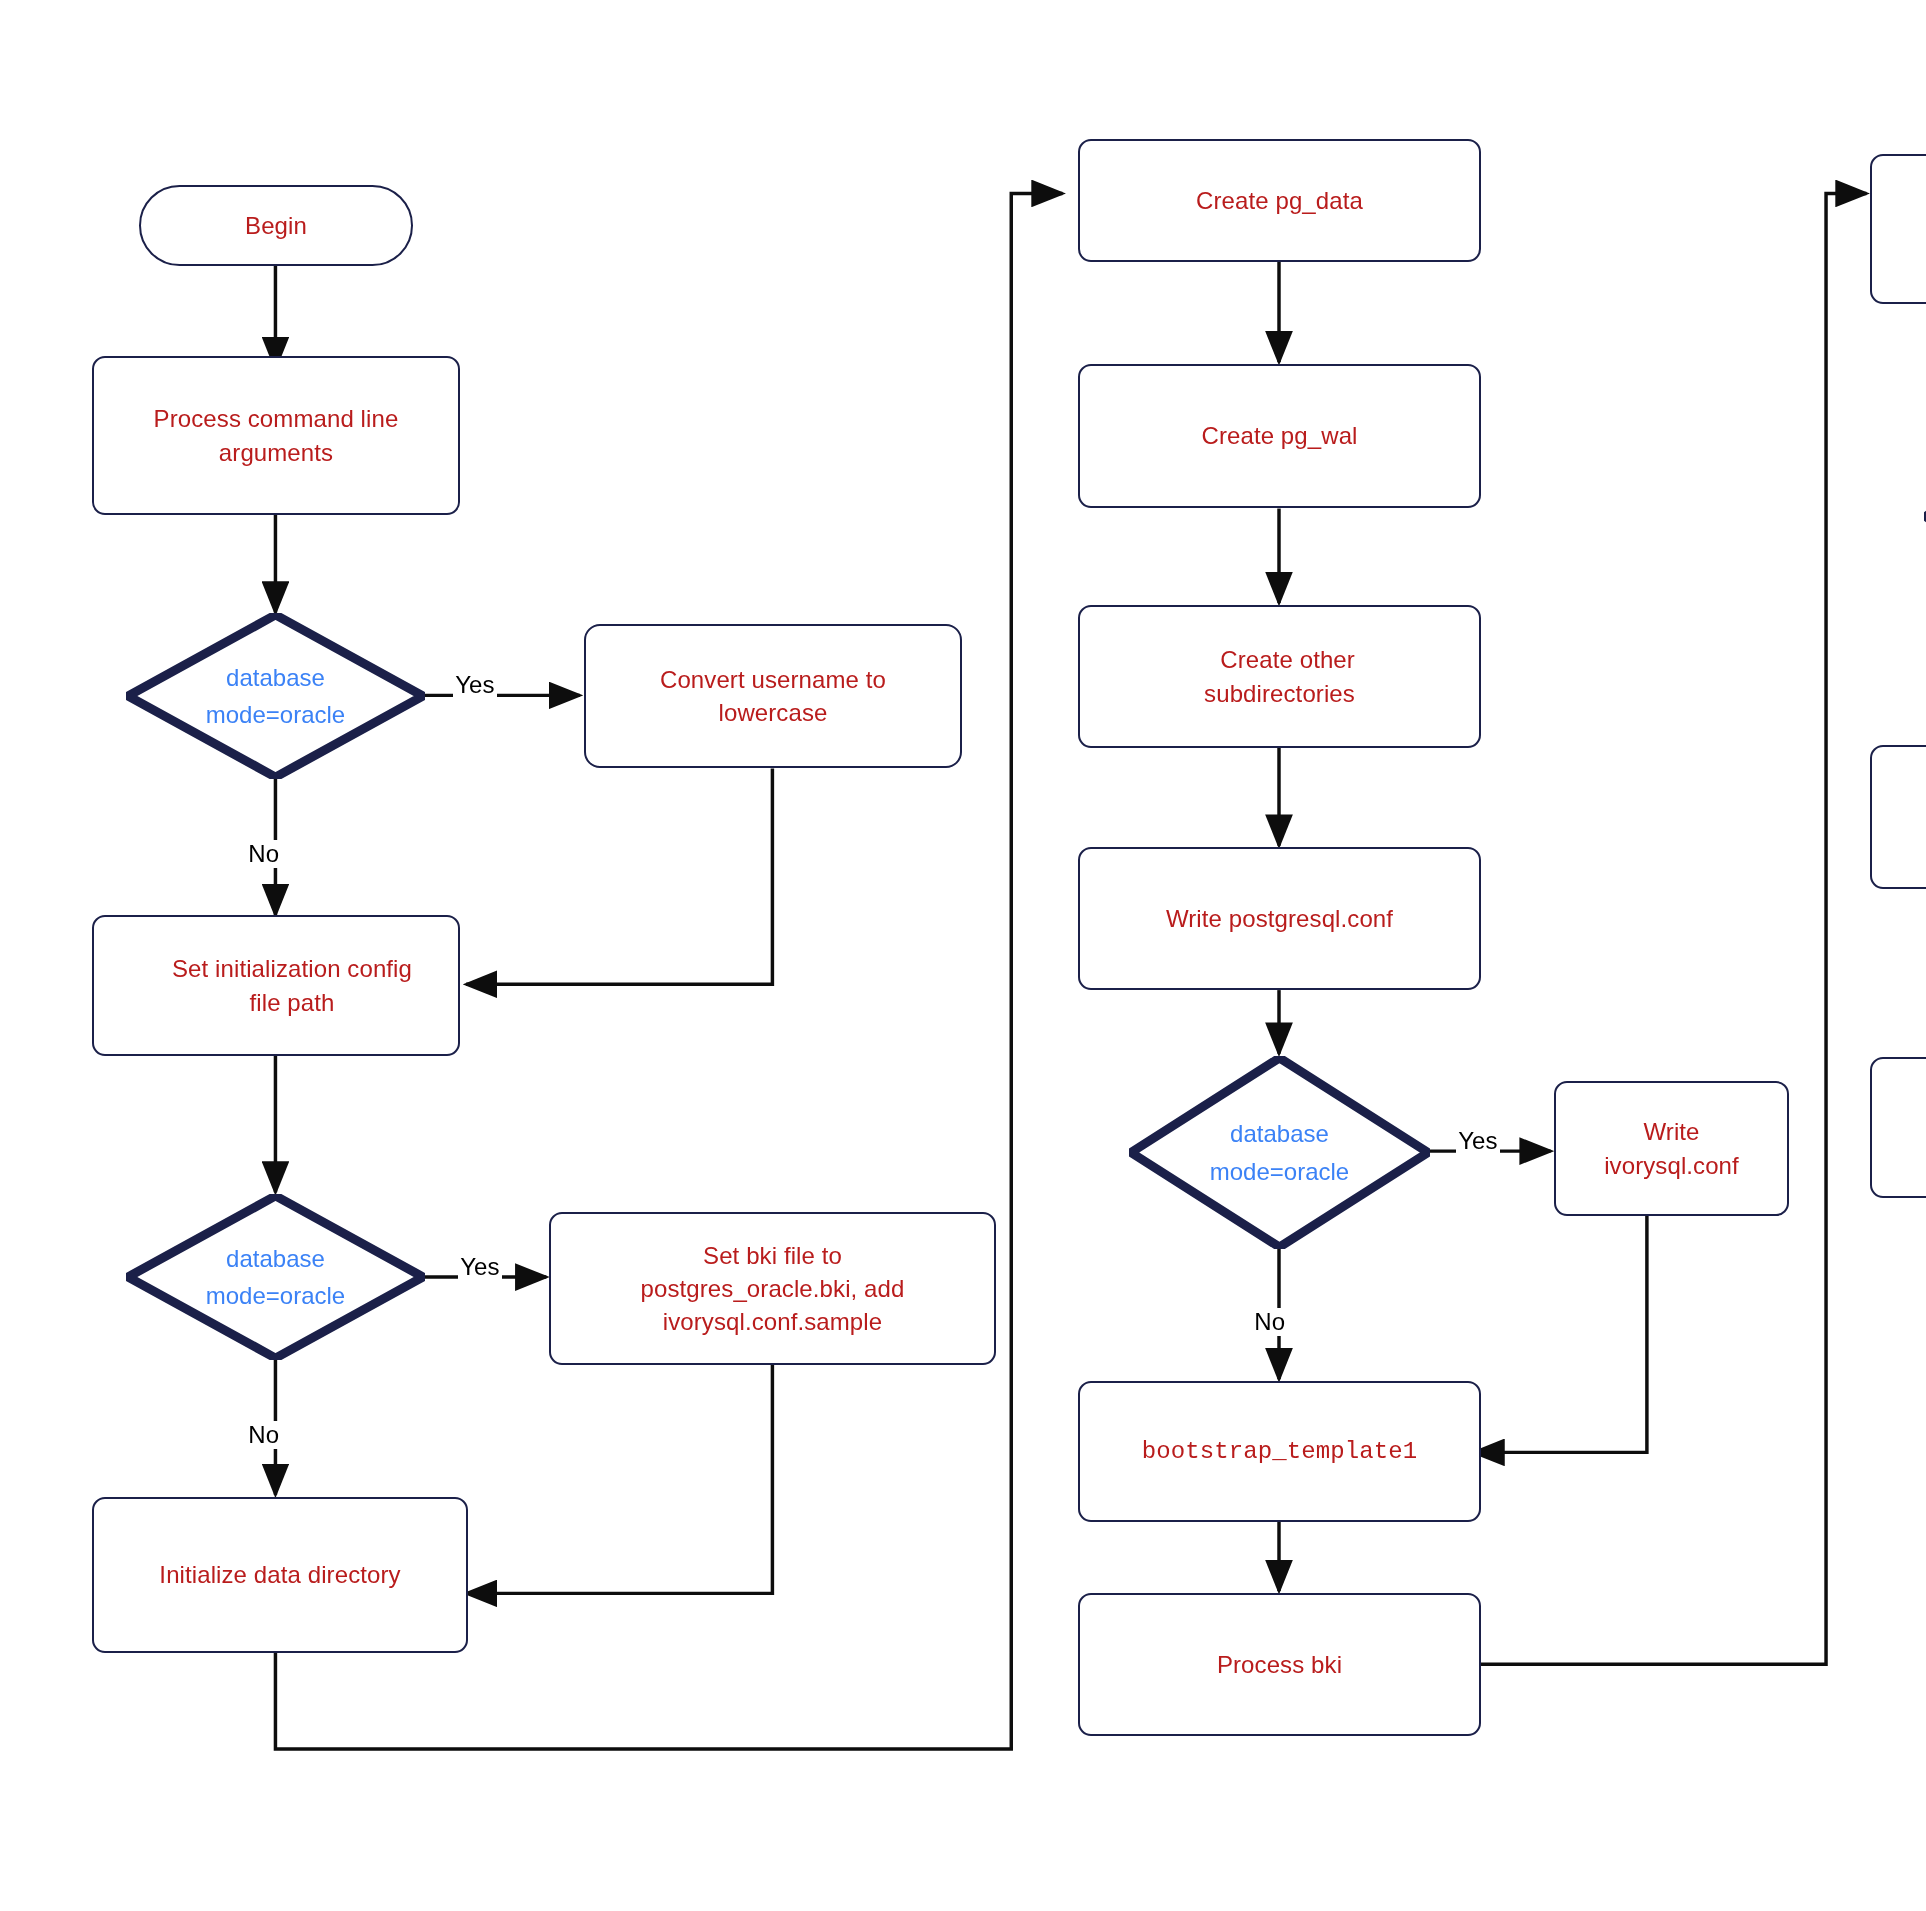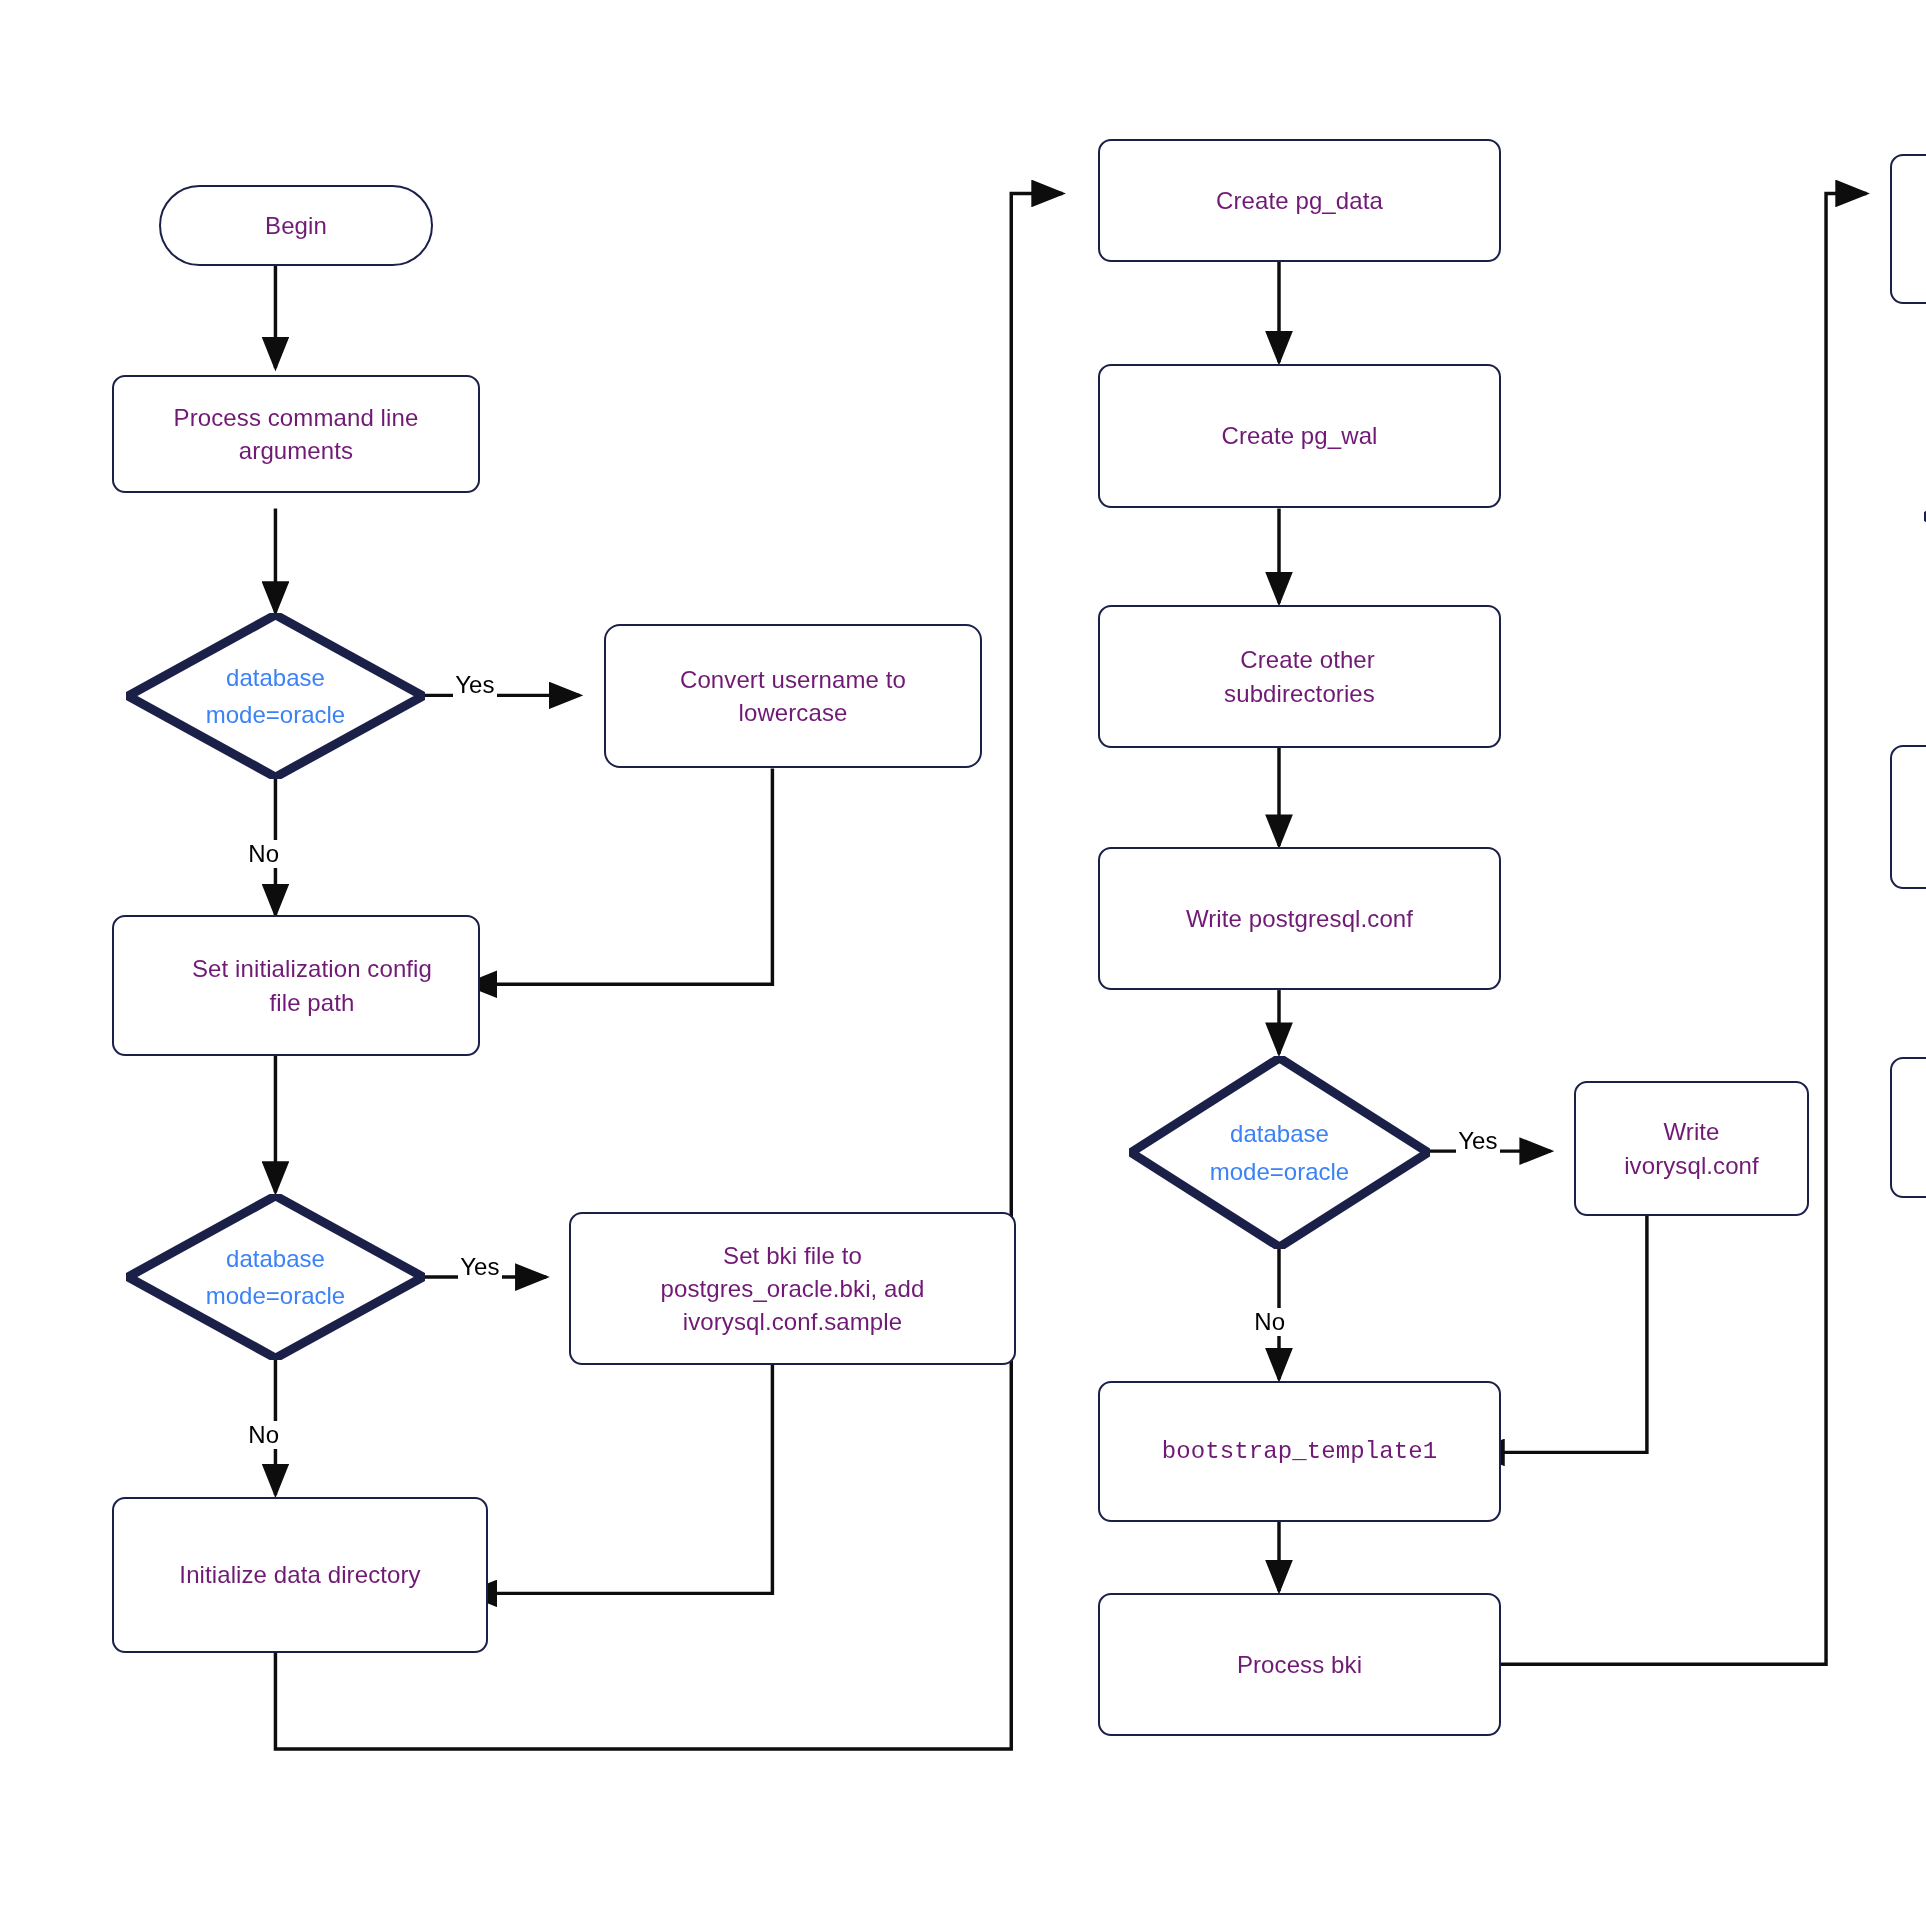--- a/index.html
+++ b/index.html
@@ -23,25 +23,24 @@
     height: 1912px;
     pointer-events: none;
   }
   .node {
     position: absolute;
     box-sizing: border-box;
     display: flex;
     align-items: center;
     justify-content: center;
     text-align: center;
-    color: #701a75;
+    color: #b91c1c;
     line-height: 1.38;
     font-size: 24px;
     letter-spacing: 0.1px;
-    margin-left: 20px;
   }
   .proc {
     border: 2.3px solid #1b2049;
     border-radius: 13px;
     background: #ffffff;
   }
   .term {
     border: 2.3px solid #1b2049;
     border-radius: 385px;
     background: #ffffff;
@@ -141,21 +140,21 @@
       <path d="M5385,2310 L5385,2740" marker-end="url(#arrow)"></path>
 
       <path d="M5385,3110 L5385,3310" marker-end="url(#arrow)"></path>
     </g>
   </svg>
 
   <div class="node term" style="left:139px; top:185px; width:274px; height:81px;">
     <span>Begin</span>
   </div>
 
-  <div class="node proc" style="left:92px; top:375px; width:368px; height:118px;">
+  <div class="node proc" style="left:92px; top:356px; width:368px; height:159px;">
     <span>
       <span>Process command line</span><br>
       <span>arguments</span>
     </span>
   </div>
 
   <div class="diamond-wrap" style="left:126px; top:613px; width:299px; height:166px;">
     <svg viewBox="0 0 776 430" preserveAspectRatio="none">
       <polygon points="388,5 771,215 388,425 5,215" fill="#ffffff" stroke="#1b2049" stroke-width="9" vector-effect="non-scaling-stroke"></polygon>
     </svg>

